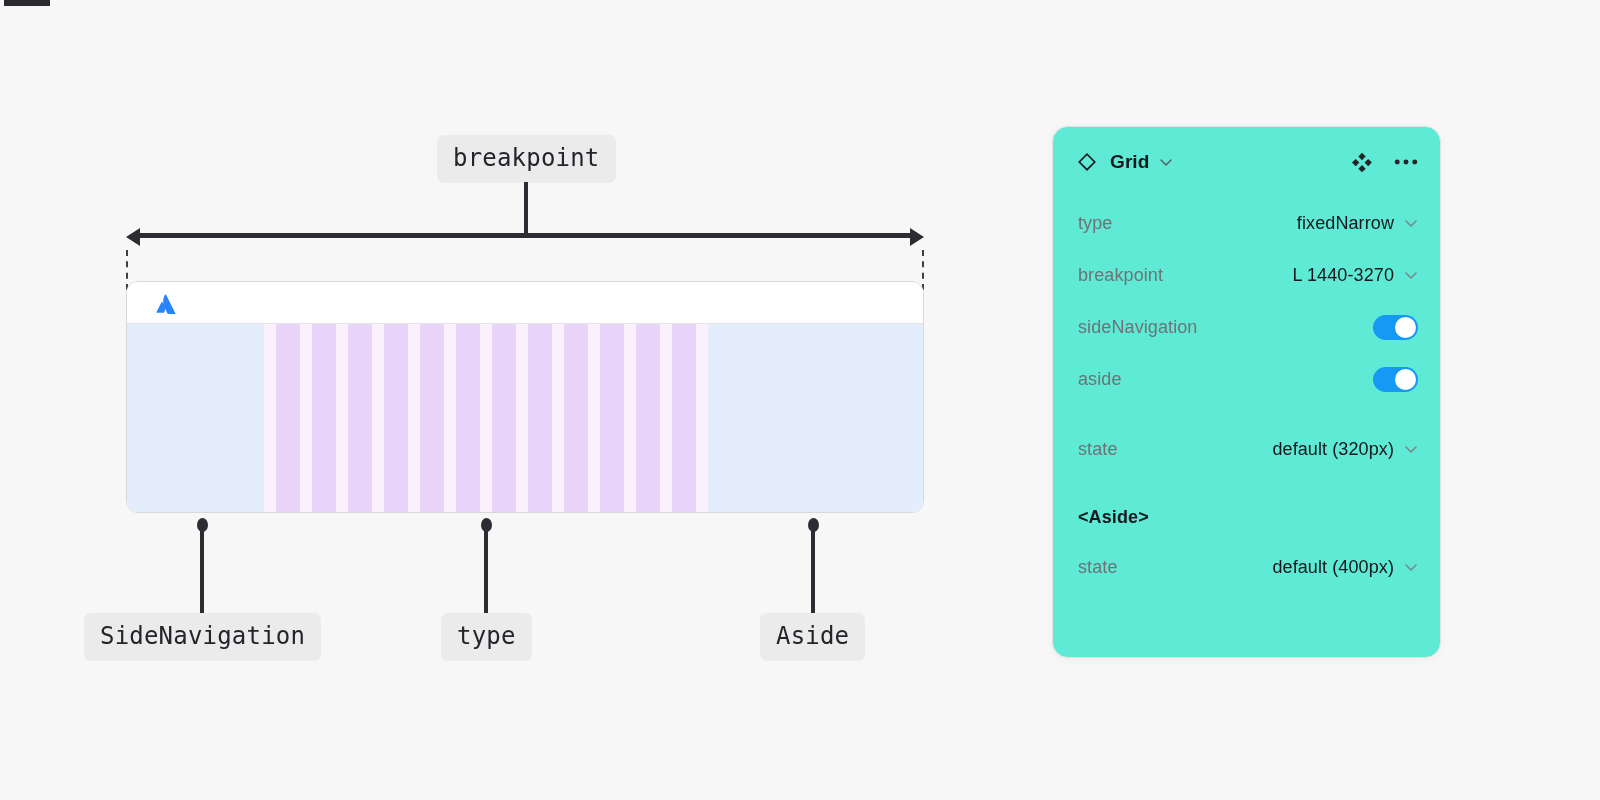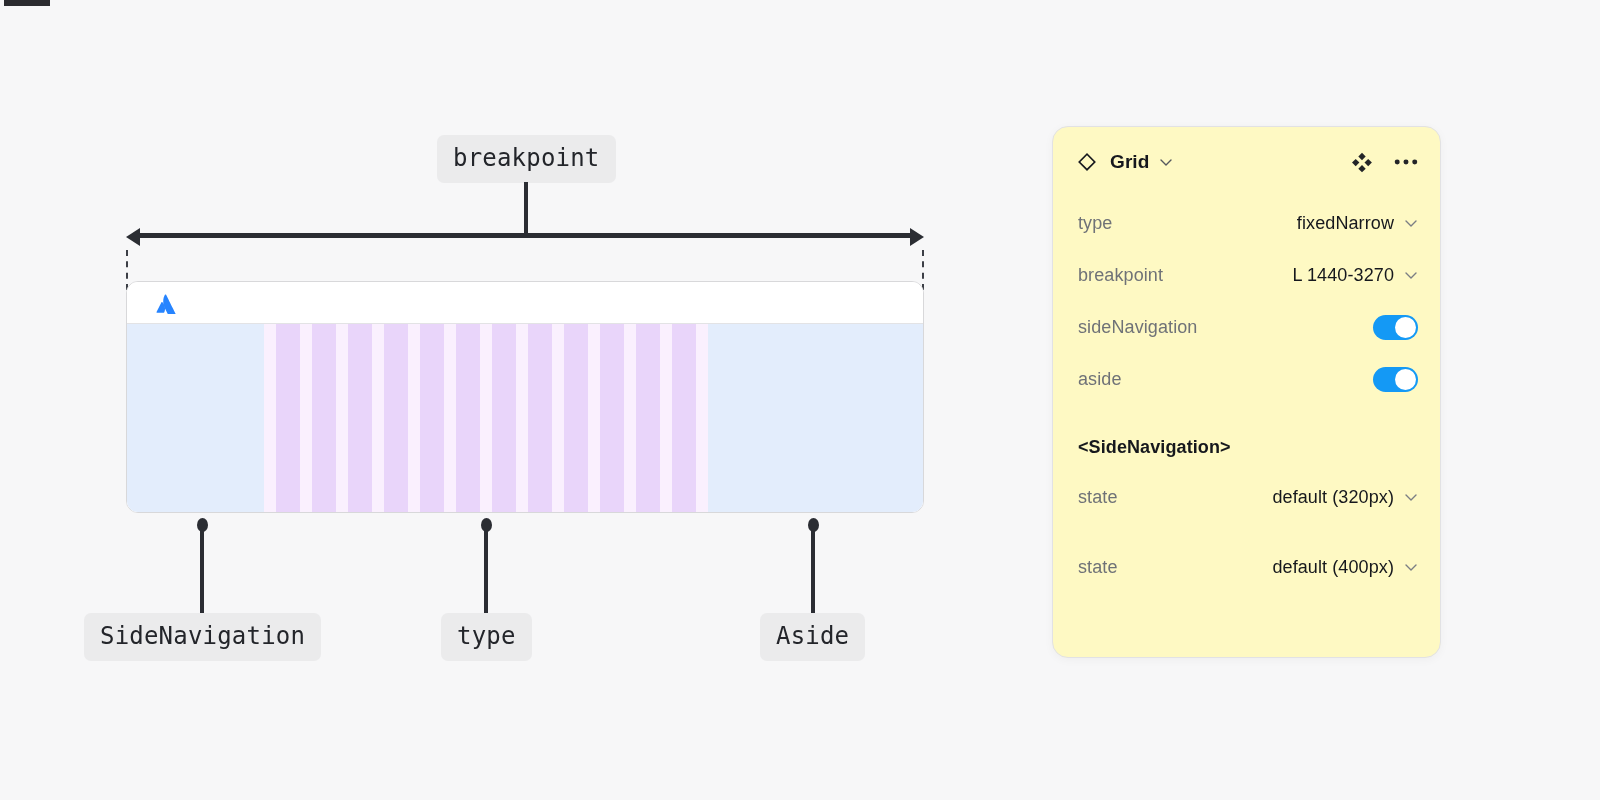--- a/index.html
+++ b/index.html
@@ -82,21 +82,21 @@
   .region-content { left: 137px; right: 215px; background: #faf0fe; }
 
   .cols { position: absolute; left: 0; right: 0; top: 0; bottom: 0; display: flex; }
   .col { flex: 1 1 0; background: #e9d5fa; }
   .gut { width: 12px; background: transparent; }
 
   
   .panel {
     position: absolute; left: 1052px; top: 126px;
     width: 389px; height: 532px;
-    background: #fef9c3;
+    background: #5eead4;
     border: 1px solid #e2e2e4;
     border-radius: 16px;
     box-shadow: 0 2px 10px rgba(0,0,0,0.04);
   }
   .panel-header { position: relative; height: 70px; display: flex; align-items: center; padding: 0 22px 0 24px; }
   .diamond-icon { width: 20px; height: 20px; margin-right: 13px; flex: none; }
   .panel-title { font-size: 19px; font-weight: bold; color: #16181d; letter-spacing: .1px; }
   .chev { display: inline-block; margin-left: 10px; }
   .chev svg { display: block; }
   .header-spacer { flex: 1 1 auto; }
@@ -270,35 +270,35 @@
       <span class="row-label">aside</span>
       <span class="row-value-wrap">
         <span class="toggle">
           <span class="knob"></span>
         </span>
       </span>
     </div>
 
     <div class="gap-sm"></div>
 
-    <div class="section-head">&lt;SideNavigation&gt;</div>
     <div class="row">
       <span class="row-label">state</span>
       <span class="row-value-wrap">
         <span class="row-value">default (320px)</span>
         <span class="row-value-chev">
           <svg viewBox="0 0 14 14" width="14" height="14" aria-hidden="true">
             <path d="M2 5 L7 10 L12 5" fill="none" stroke="#7b7e84" stroke-width="1.4" stroke-linecap="round" stroke-linejoin="round"></path>
           </svg>
         </span>
       </span>
     </div>
 
     <div class="gap-sm"></div>
 
+    <div class="section-head">&lt;Aside&gt;</div>
     <div class="row">
       <span class="row-label">state</span>
       <span class="row-value-wrap">
         <span class="row-value">default (400px)</span>
         <span class="row-value-chev">
           <svg viewBox="0 0 14 14" width="14" height="14" aria-hidden="true">
             <path d="M2 5 L7 10 L12 5" fill="none" stroke="#7b7e84" stroke-width="1.4" stroke-linecap="round" stroke-linejoin="round"></path>
           </svg>
         </span>
       </span>

